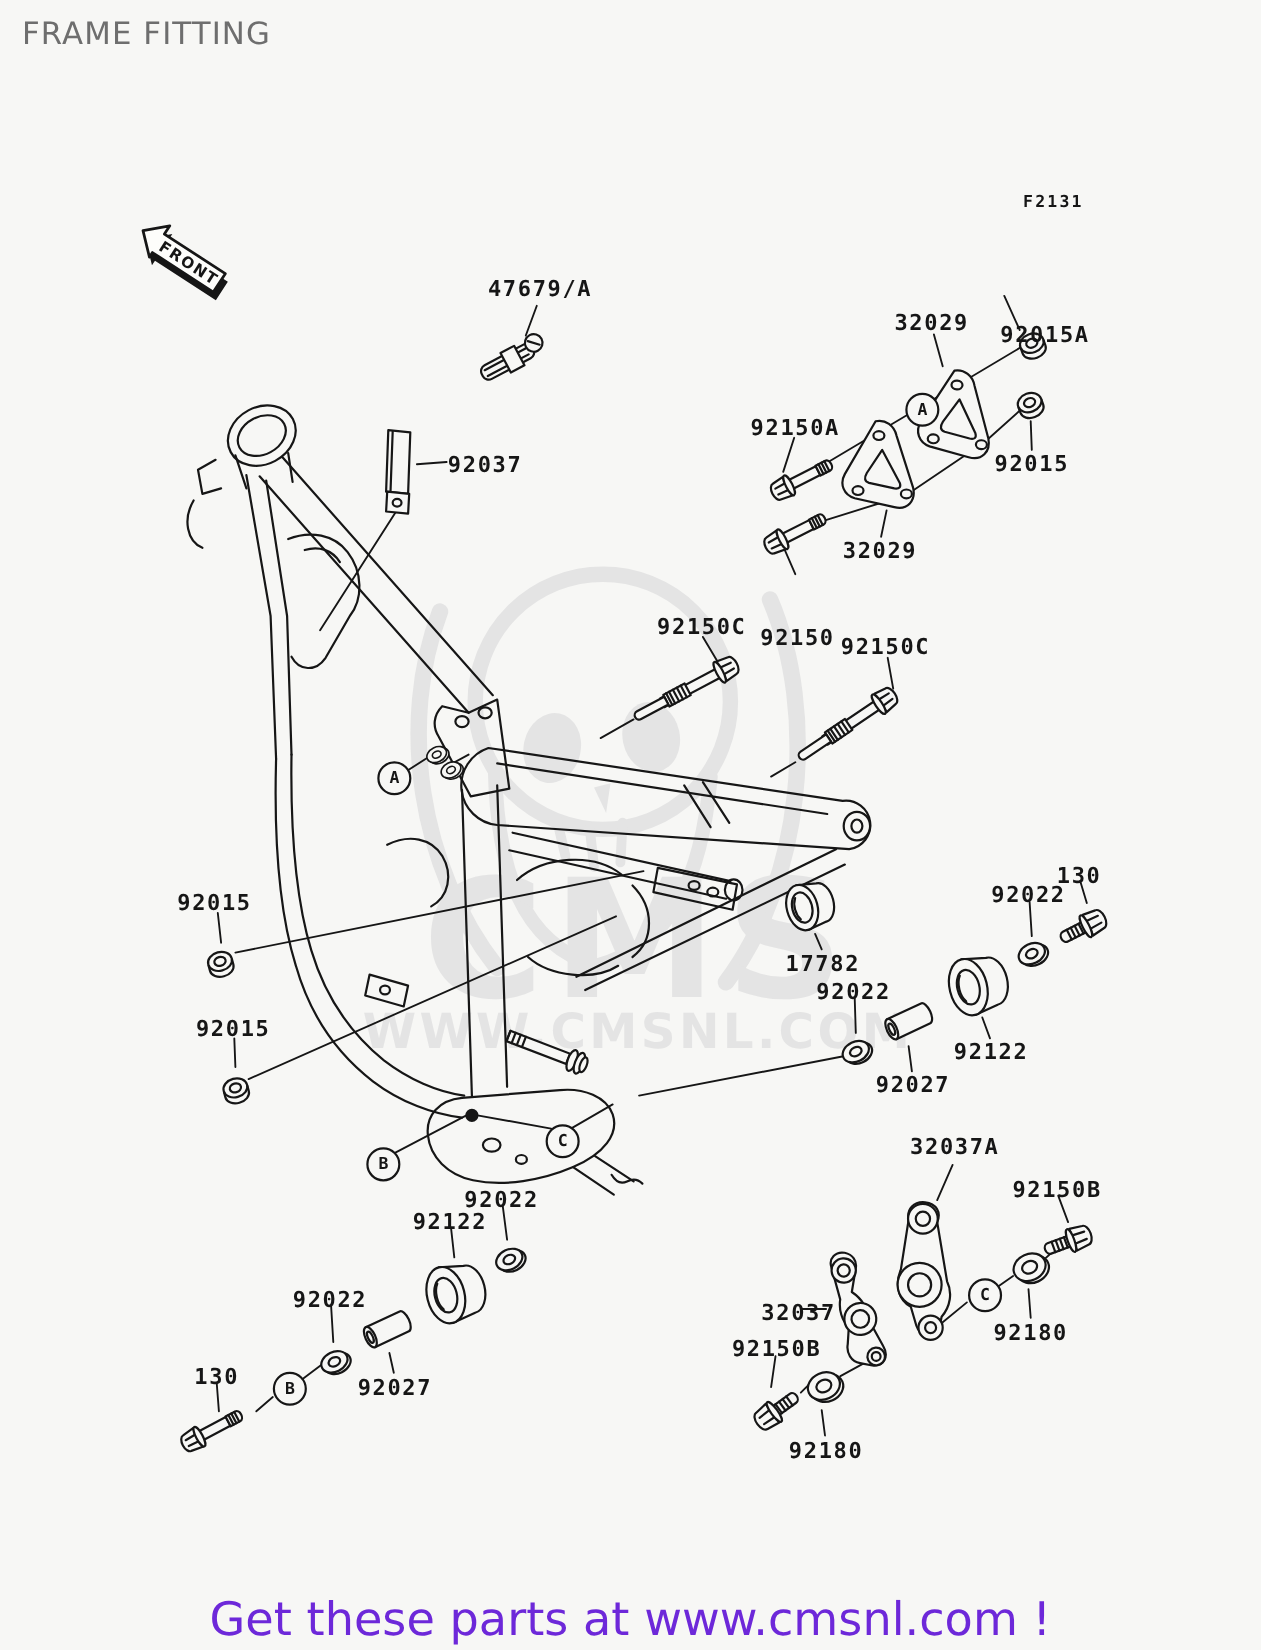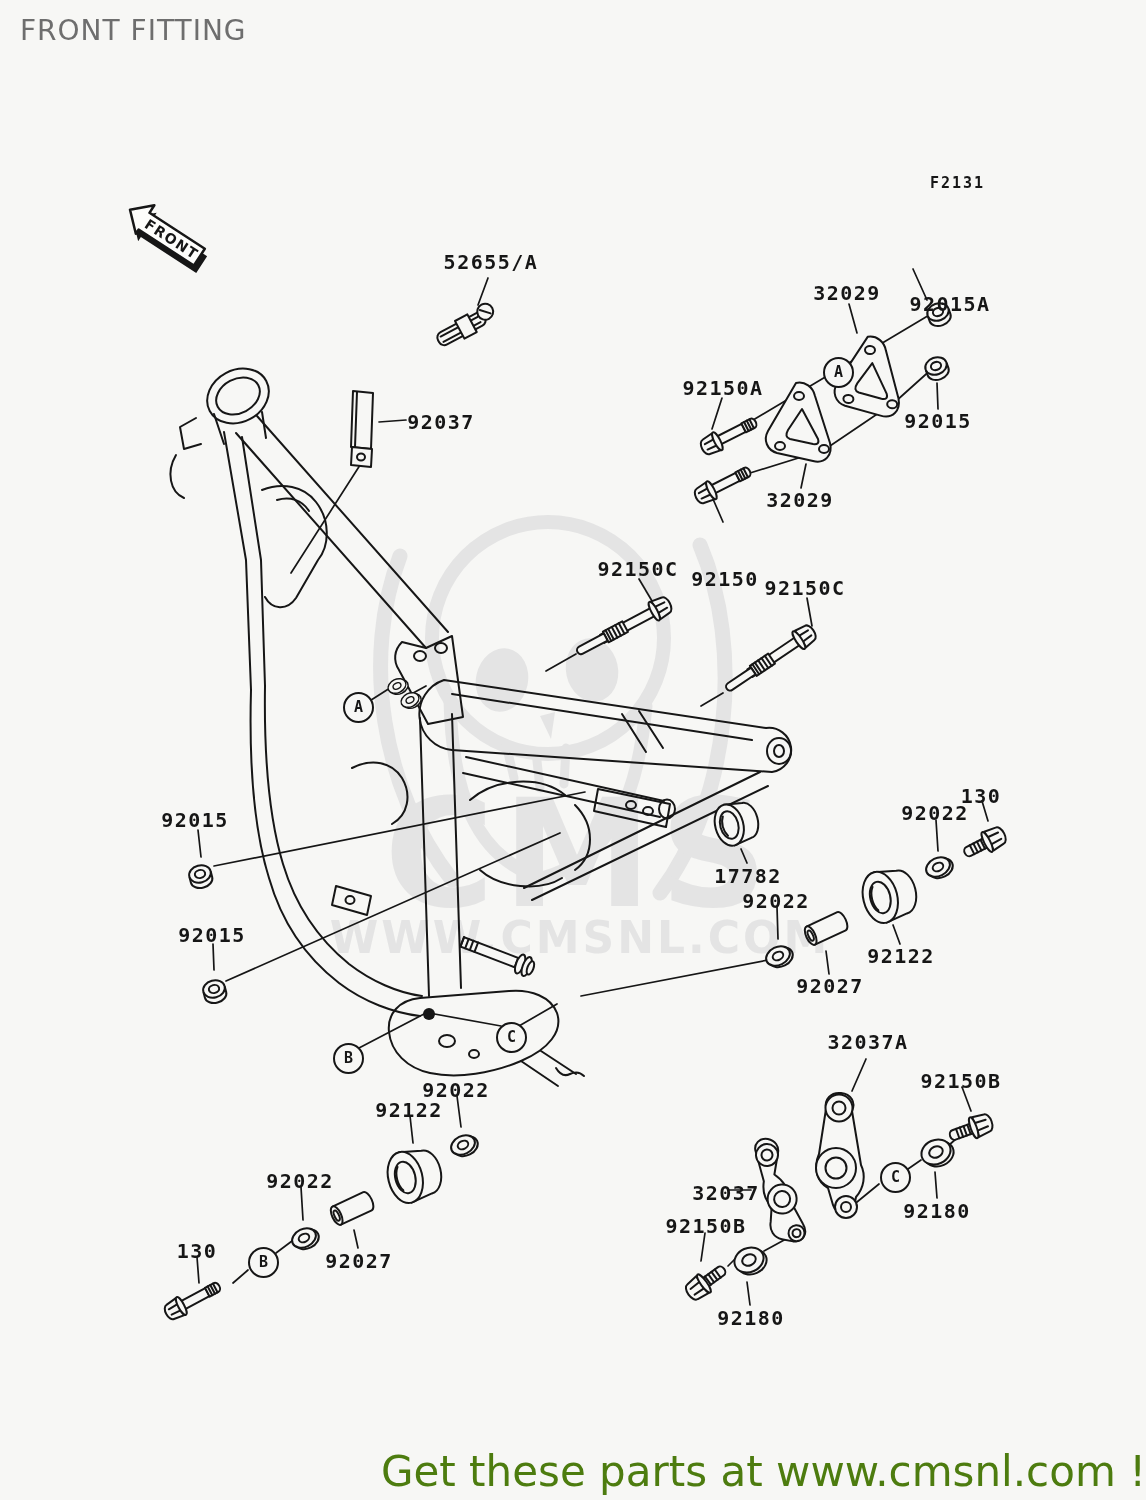--- a/index.html
+++ b/index.html
@@ -40,21 +40,21 @@
     font-family:"DejaVu Sans", sans-serif;
   }
   svg text.wm-big{font-family:"DejaVu Sans", sans-serif;font-weight:700;}
   svg text#front-text{font-family:"DejaVu Sans", sans-serif;}
 </style>
 </head>
 <body>
 
 <div id="canvas">
 
-  <div id="page-title">FRONT FITTING</div>
+  <div id="page-title">FRAME FITTING</div>
   <div id="figure-code">F2131</div>
 
   <svg id="draw-svg" width="1146" height="1500" viewBox="0 0 1146 1500" fill="none" stroke="#161616" stroke-width="2" stroke-linecap="round" stroke-linejoin="round">
 
     <defs>
       <g id="nut">
         <path d="M -11,1 L -11,6 A 11 8 0 0 0 11,6 L 11,1" fill="#f7f7f5"></path>
         <ellipse rx="11" ry="8.5" fill="#f7f7f5"></ellipse>
         <ellipse rx="5.2" ry="4" fill="#f7f7f5"></ellipse>
       </g>
@@ -317,21 +317,21 @@
     </g>
 
     <g transform="translate(168,232) rotate(33)">
       <polygon points="-38,7 -20,-10 -20,-1 46,-1 46,19 -20,19 -20,24" fill="#161616" stroke="none"></polygon>
       <polygon points="-44,2 -26,-15 -26,-6 40,-6 40,14 -26,14 -26,19" fill="#fdfdfb" stroke="#161616" stroke-width="2.5"></polygon>
       <text id="front-text" x="7" y="9" font-size="14" font-weight="bold" letter-spacing="1.5" text-anchor="middle" fill="#161616" stroke="none">FRONT</text>
     </g>
   </svg>
 
   <div id="labels">
-      <div class="part-label" style="left: 491px; top: 252px;">52655/A</div>
+      <div class="part-label" style="left: 491px; top: 252px;">47679/A</div>
       <div class="part-label" style="left: 441px; top: 412px;">92037</div>
       <div class="part-label" style="left: 950px; top: 246px; margin-top: 48px;">92015A</div>
       <div class="part-label" style="left: 847px; top: 283px;">32029</div>
       <div class="part-label" style="left: 723px; top: 378px;">92150A</div>
       <div class="part-label" style="left: 938px; top: 411px;">92015</div>
       <div class="part-label" style="left: 800px; top: 490px;">32029</div>
       <div class="part-label" style="left: 725px; top: 524px; margin-top: 45px;">92150</div>
       <div class="part-label" style="left: 638px; top: 559px;">92150C</div>
       <div class="part-label" style="left: 805px; top: 578px;">92150C</div>
       <div class="part-label" style="left: 195px; top: 810px;">92015</div>
@@ -354,14 +354,14 @@
       <div class="part-label" style="left: 359px; top: 1251px;">92027</div>
       <div class="part-label" style="left: 751px; top: 1308px;">92180</div>
       <div class="ref-circle" style="left: 837px; top: 371px;">A</div>
       <div class="ref-circle" style="left: 357px; top: 706px;">A</div>
       <div class="ref-circle" style="left: 347px; top: 1057px;">B</div>
       <div class="ref-circle" style="left: 262px; top: 1261px;">B</div>
       <div class="ref-circle" style="left: 510px; top: 1036px;">C</div>
       <div class="ref-circle" style="left: 894px; top: 1176px;">C</div>
     </div>
 
-  <div id="footer-banner" style="color: #4d7c0f; text-align: right;">Get these parts at www.cmsnl.com !</div>
+  <div id="footer-banner" style="color: #6d28d9;">Get these parts at www.cmsnl.com !</div>
 </div>
 
 </body></html>

